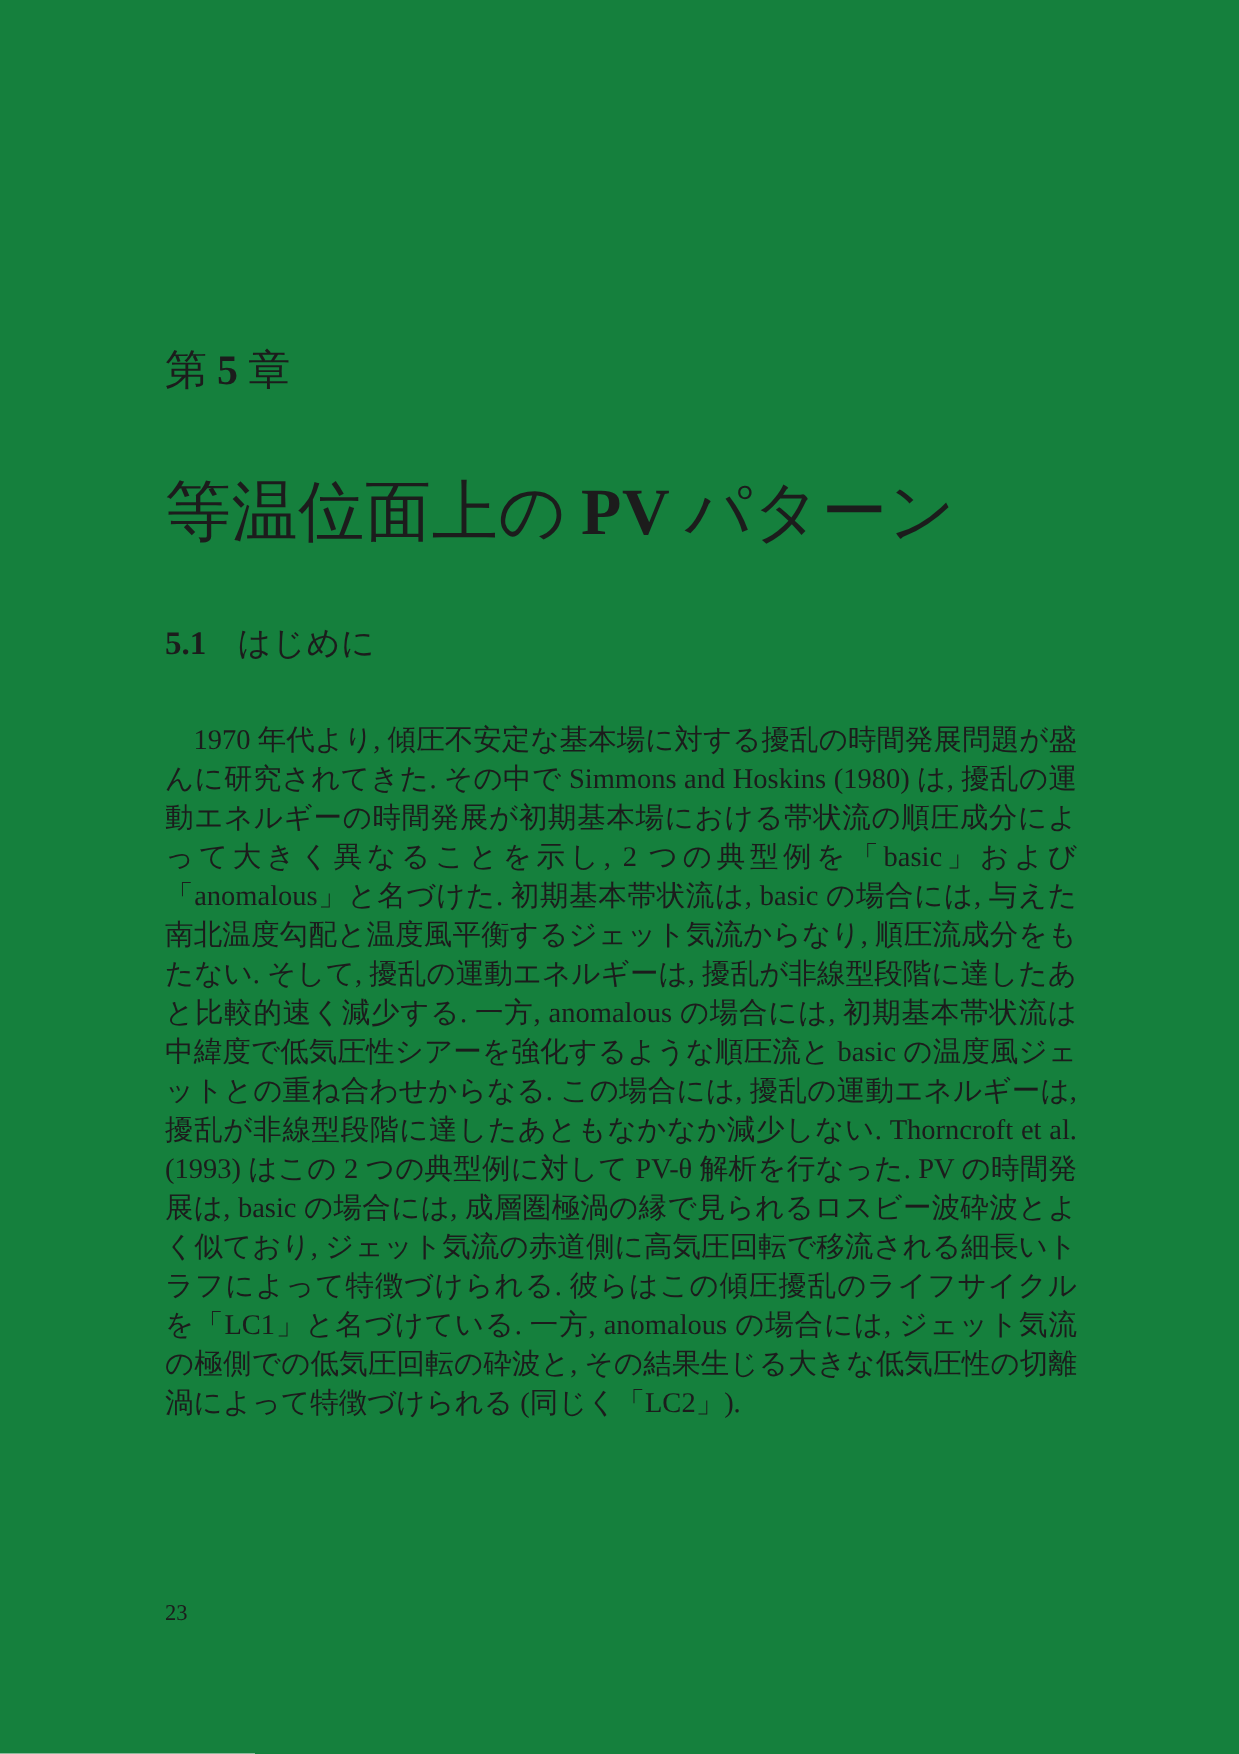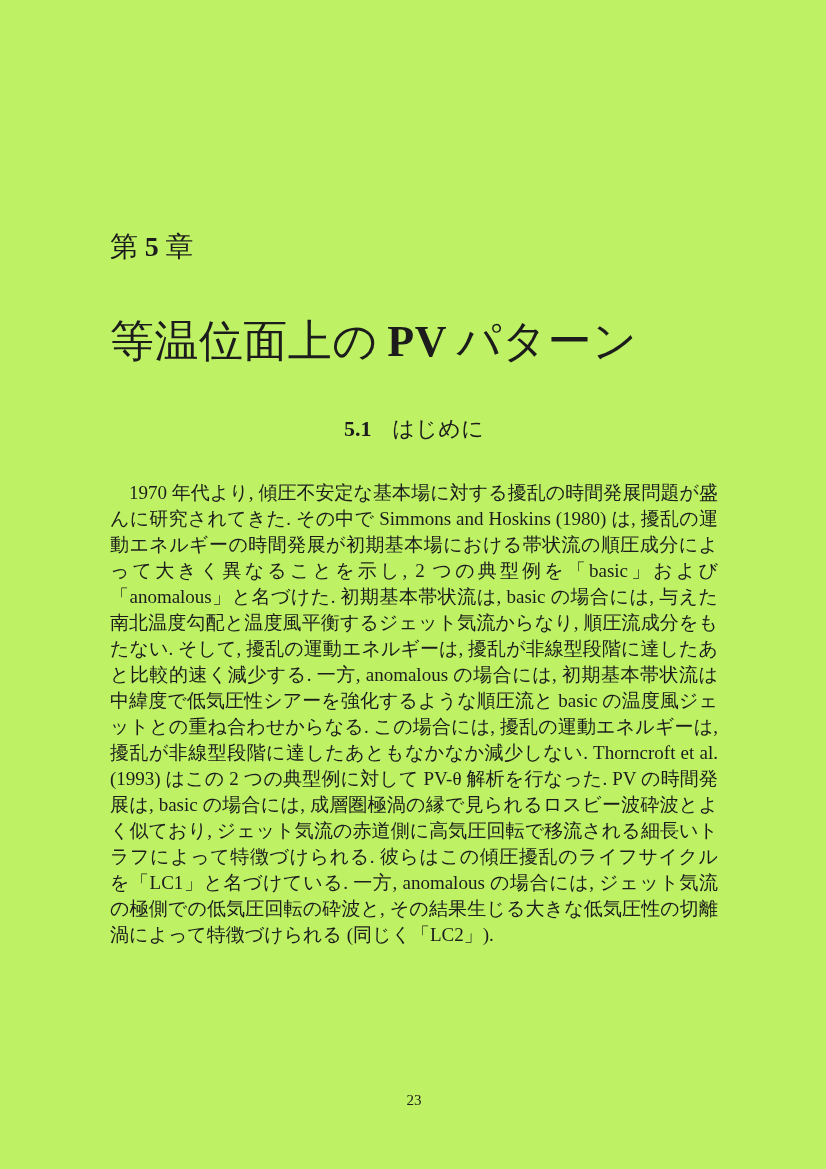--- a/index.html
+++ b/index.html
@@ -5,21 +5,21 @@
   html, body {
     margin: 0;
     padding: 0;
     background: #e8e8e8;
   }
   .page {
     position: relative;
     width: 826px;
     height: 1169px;
     margin: 0 auto;
-    background: #bef264;
+    background: #15803d;
     color: #1c1c1c;
     overflow: hidden;
     font-family: "Liberation Serif", "DejaVu Serif", serif;
   }
   .text-column {
     position: absolute;
     left: 110px;
     top: 0;
     width: 608px;
   }
@@ -51,21 +51,20 @@
     font-weight: bold;
     margin: 0 0.22em;
   }
   
   .section-heading {
     margin: 52px 0 0 0;
     font-size: 22px;
     line-height: 28px;
     font-weight: bold;
     font-family: "Liberation Serif", "DejaVu Serif", serif;
-    text-align: center;
   }
   .section-heading .sec-title {
     font-family: "DejaVu Sans", "Liberation Sans", sans-serif;
     font-weight: normal;
     margin-left: 0.95em;
     letter-spacing: 0.02em;
   }
   
   .body-par {
     margin: 19px 0 0 0;
@@ -76,25 +75,23 @@
     font-family: "Liberation Serif", "DejaVu Serif", serif;
   }
   .body-par.first {
     margin-top: 37px;
   }
   .page-number {
     position: absolute;
     left: 110px;
     top: 1066px;
     width: 608px;
-    text-align: center;
     font-size: 15px;
     line-height: 20px;
     font-family: "Liberation Serif", "DejaVu Serif", serif;
-    margin-top: 24px;
   }
 </style>
 </head>
 <body>
 
 <div class="page">
   <div class="text-column">
 
     <h1 class="chapter-label"><span>第</span><span class="latin-num">5</span><span>章</span></h1>
 

